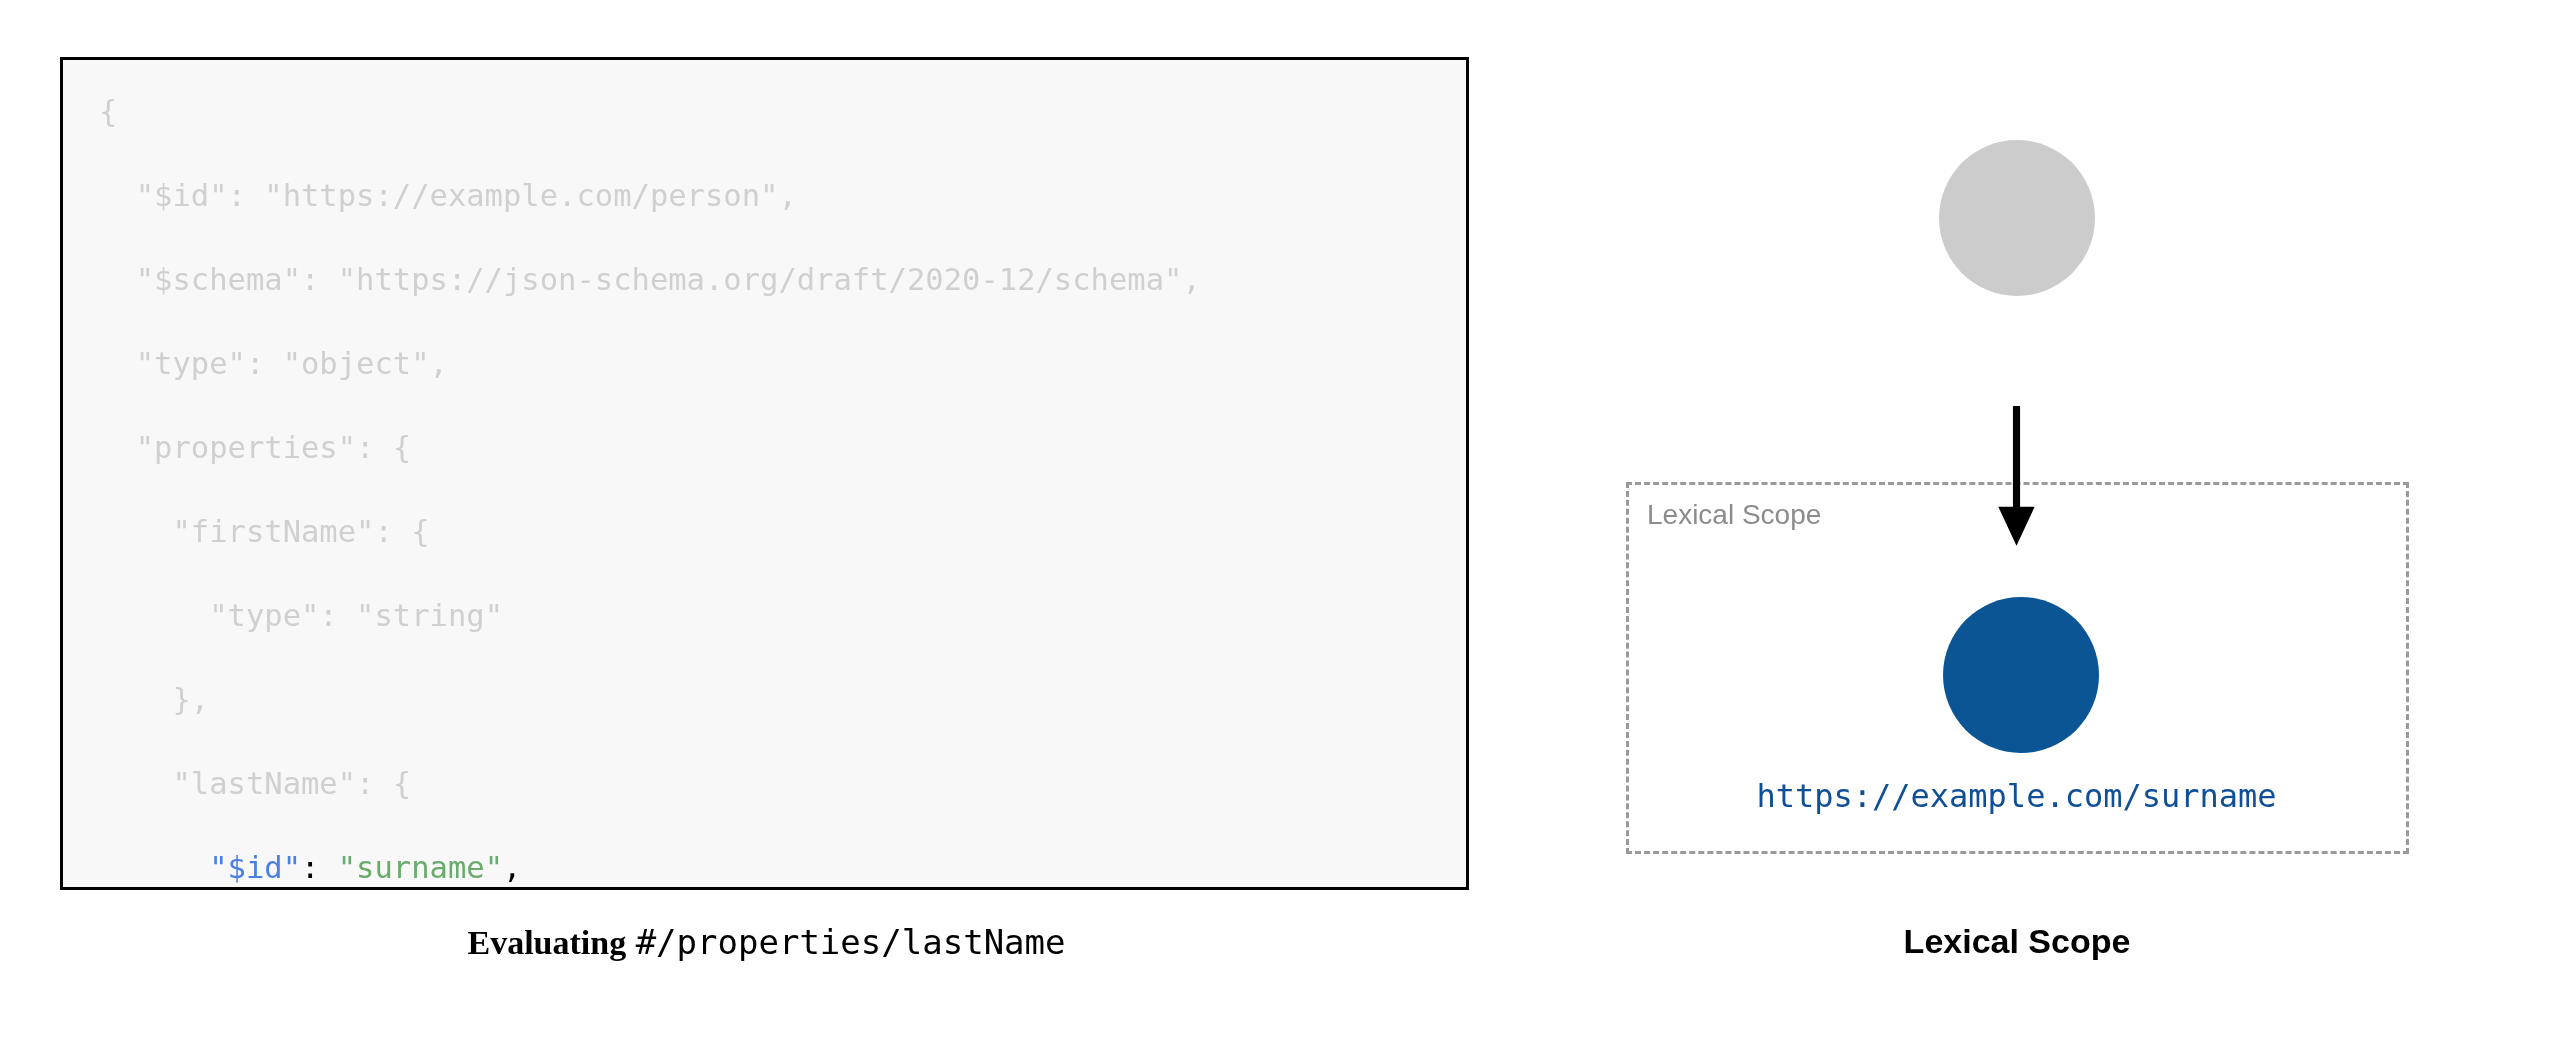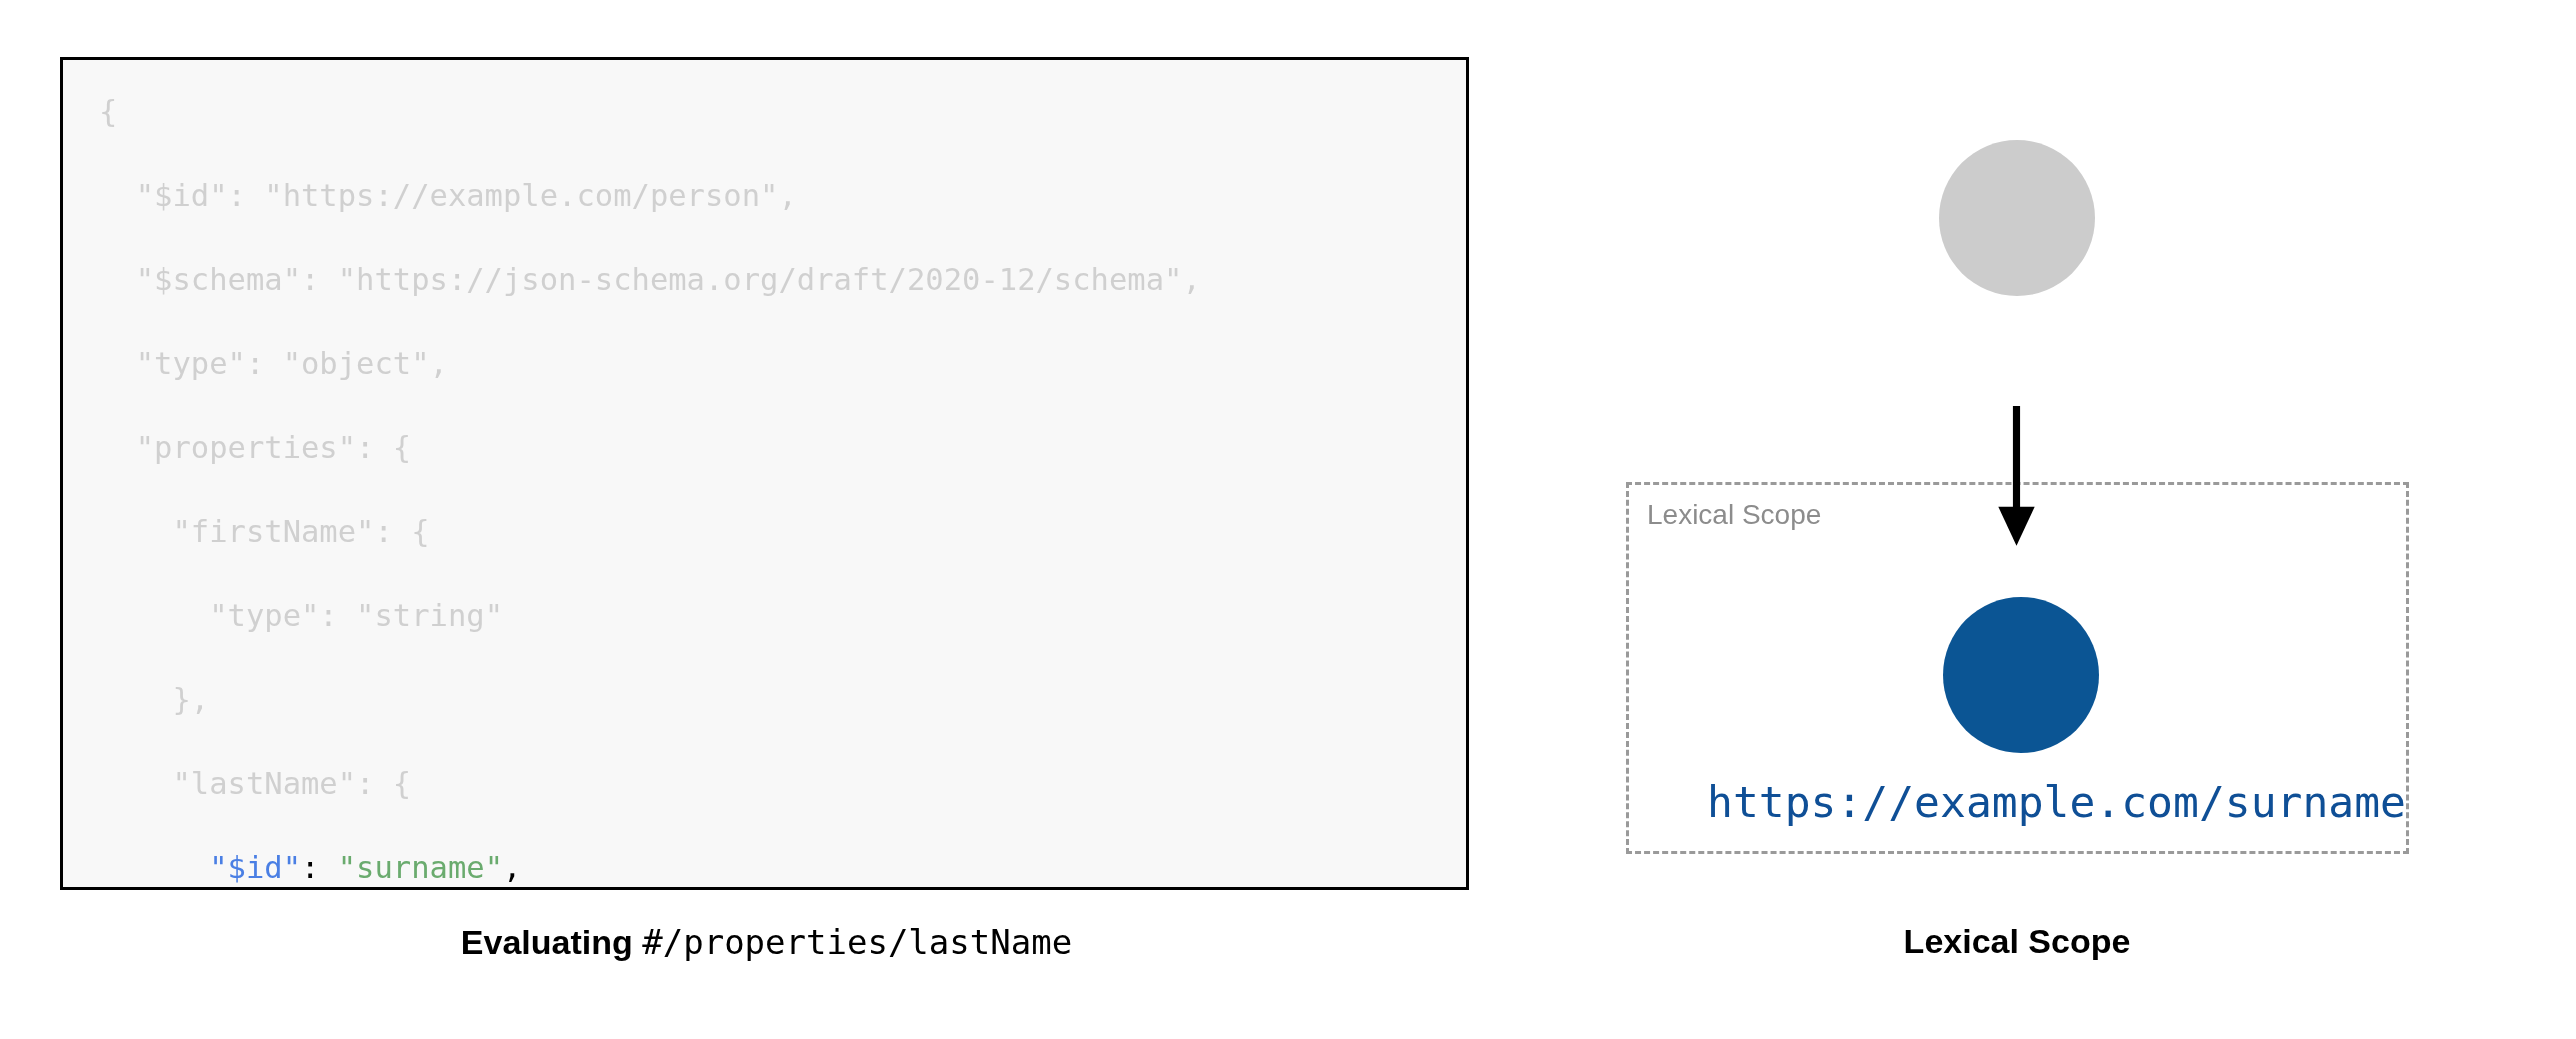--- a/index.html
+++ b/index.html
@@ -58,21 +58,21 @@
     position: absolute;
     left: 0;
     top: 922px;
     width: 1533px;
     text-align: center;
     font-size: 34px;
     color: #000000;
     white-space: nowrap;
   }
   #left-caption .cap-bold {
-    font-family: Liberation Sans, sans-serif;
+    font-family: Liberation Serif, serif;
     font-weight: bold;
     margin-top: 20px;
   }
   #left-caption .cap-mono {
     font-family: "DejaVu Sans Mono", "Liberation Mono", monospace;
     font-weight: normal;
   }
 
   
   #right-panel {
@@ -144,24 +144,23 @@
     background: #0b5594;
   }
 
   #scope-node-label {
     position: absolute;
     left: 0px;
     top: 292px;
     width: 775px;
     text-align: center;
     font-family: "DejaVu Sans Mono", "Liberation Mono", monospace;
-    font-size: 43px;
+    font-size: 32px;
     color: #0f4f96;
     white-space: nowrap;
-    padding-left: 40px;
   }
 
   #right-caption {
     position: absolute;
     left: 0px;
     top: 922px;
     width: 916px;
     text-align: center;
     font-family: "Liberation Sans", sans-serif;
     font-weight: bold;

